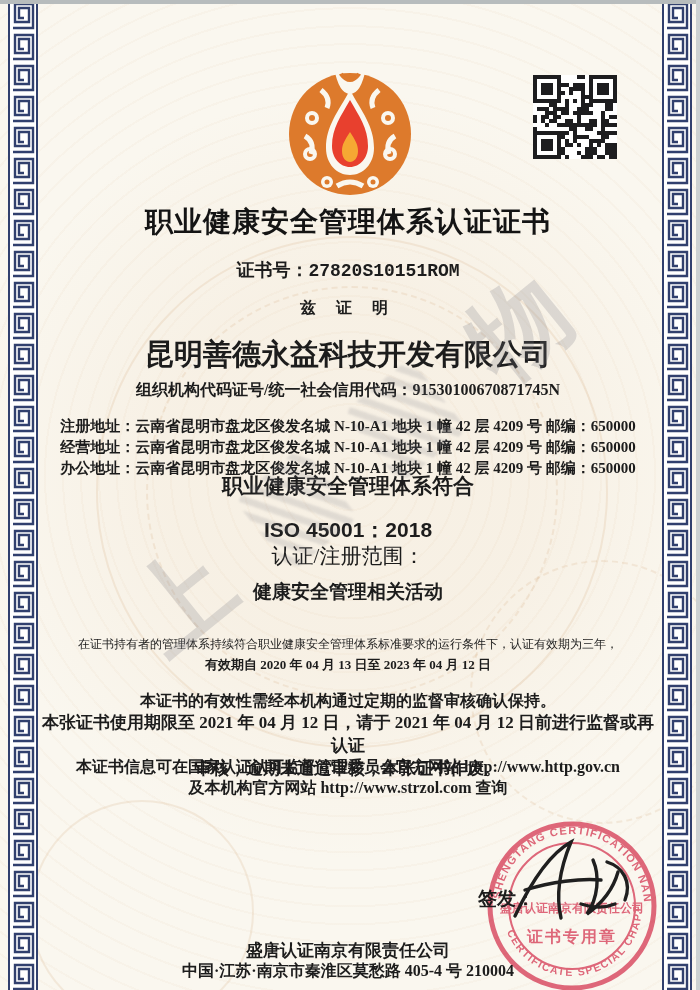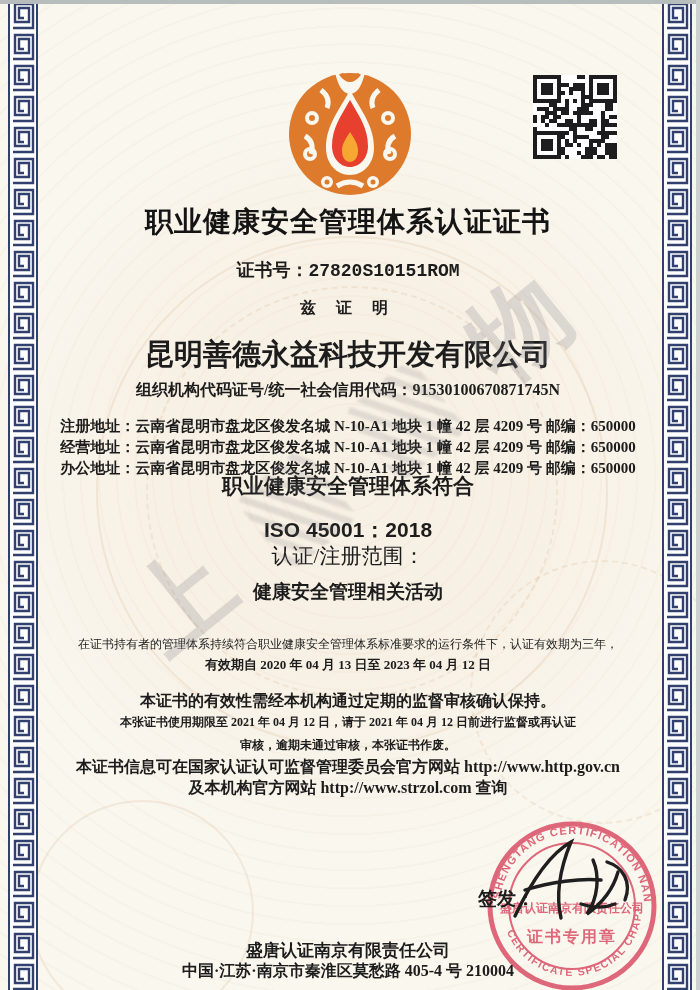--- a/index.html
+++ b/index.html
@@ -33,21 +33,21 @@
   .company{top:335px;font-family:"Liberation Sans",sans-serif;font-size:29px;font-weight:bold;text-align:center;}
   .codeline{top:380px;font-size:16px;font-weight:bold;}
   .addr{top:416px;font-size:15px;font-weight:bold;line-height:21px;left:46px;right:50px;text-align:center;}
   .std1{top:472px;font-size:21px;font-weight:bold;}
   .std2{top:500px;font-size:21px;font-weight:bold;font-family:"Liberation Sans",sans-serif;margin-top:16px;}
   .scopelabel{top:542px;font-size:21px;font-weight:normal;}
   .scope{top:578px;font-size:19px;font-weight:bold;line-height:27px;}
   .vnote{top:636px;left:34px;right:38px;text-align:center;font-size:12px;font-weight:400;}
   .vperiod{top:656px;font-size:13px;font-weight:bold;}
   .maintain{top:691px;font-size:16px;font-weight:600;}
-  .usage{top:711px;font-size:12px;font-weight:bold;line-height:23px;}
+  .usage{top:711px;font-size:17px;font-weight:bold;line-height:23px;}
   .info{top:756px;font-size:16px;font-weight:600;line-height:21px;}
   .signrow{top:886px;left:478px;font-size:19px;font-weight:bold;z-index:14;text-align:right;}
   .issuer{top:939px;font-size:17px;font-weight:600;}
   .issueraddr{top:961px;font-size:16px;font-weight:600;}
   
   .watermark{left:86px;top:390px;width:530px;height:150px;z-index:20;
     transform:rotate(-39deg);display:flex;align-items:center;justify-content:space-between;
     pointer-events:none;opacity:.55;}
   .wm-char{font-size:98px;font-weight:bold;color:rgba(125,125,134,.42);
     font-family:"Liberation Sans",sans-serif;}

